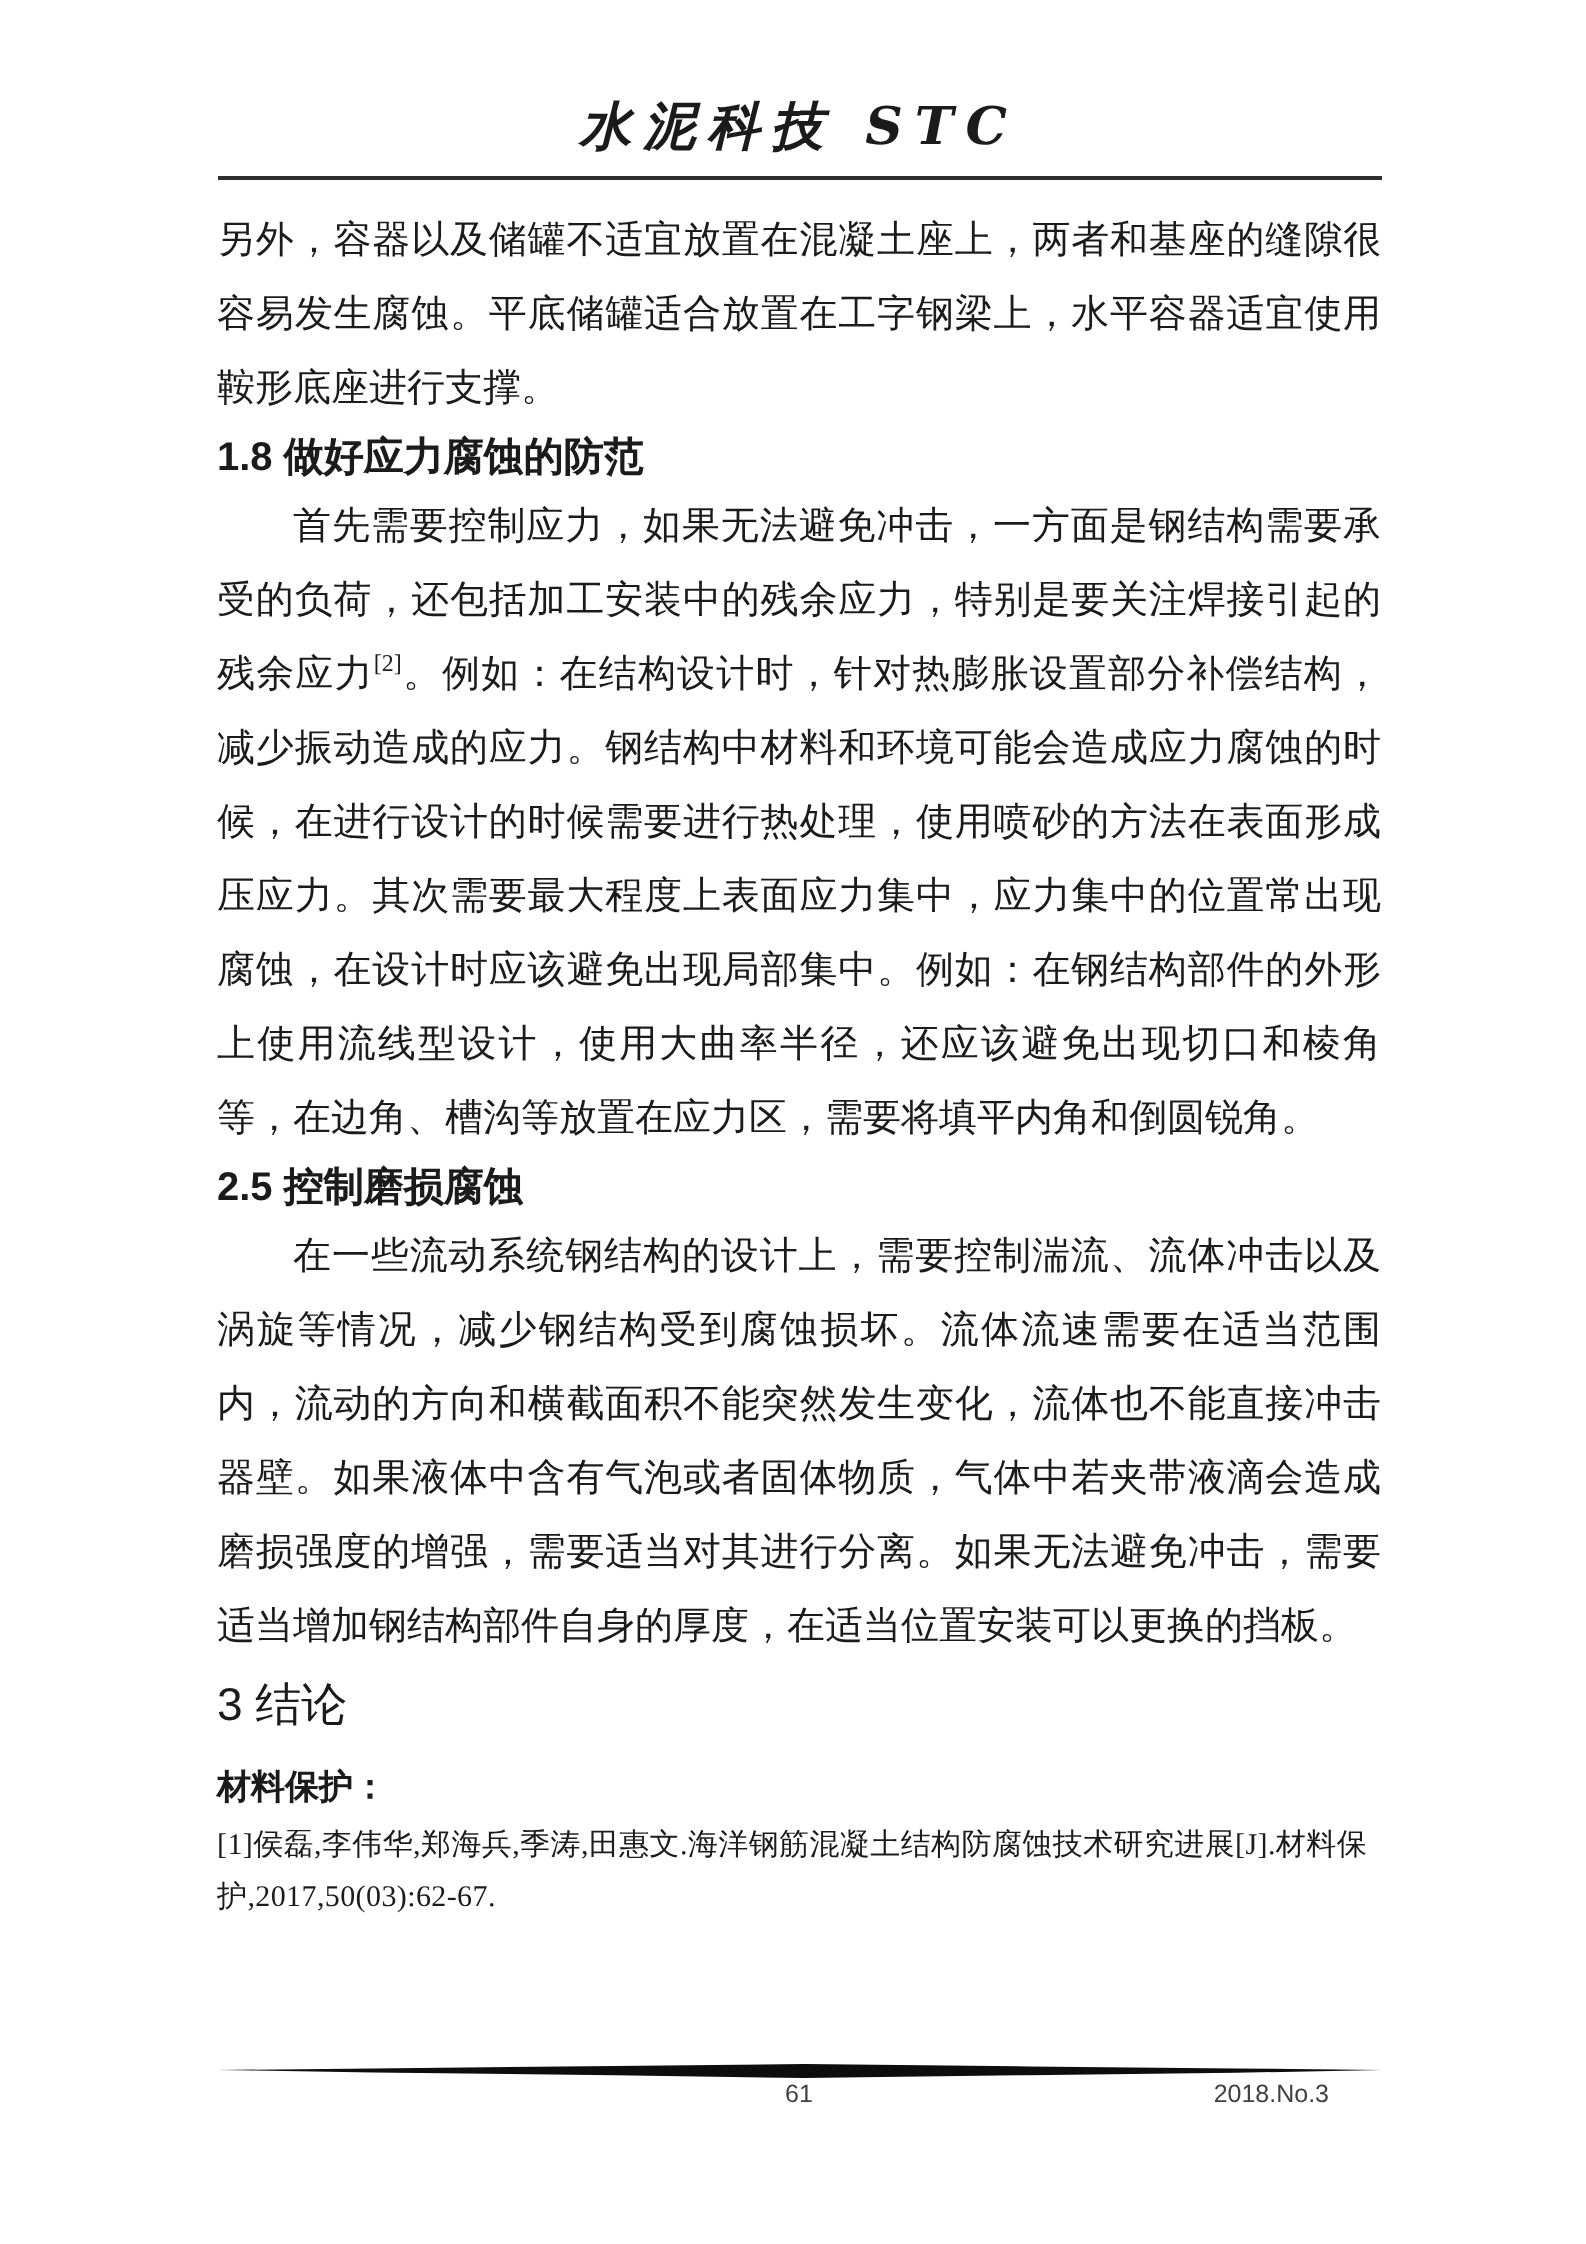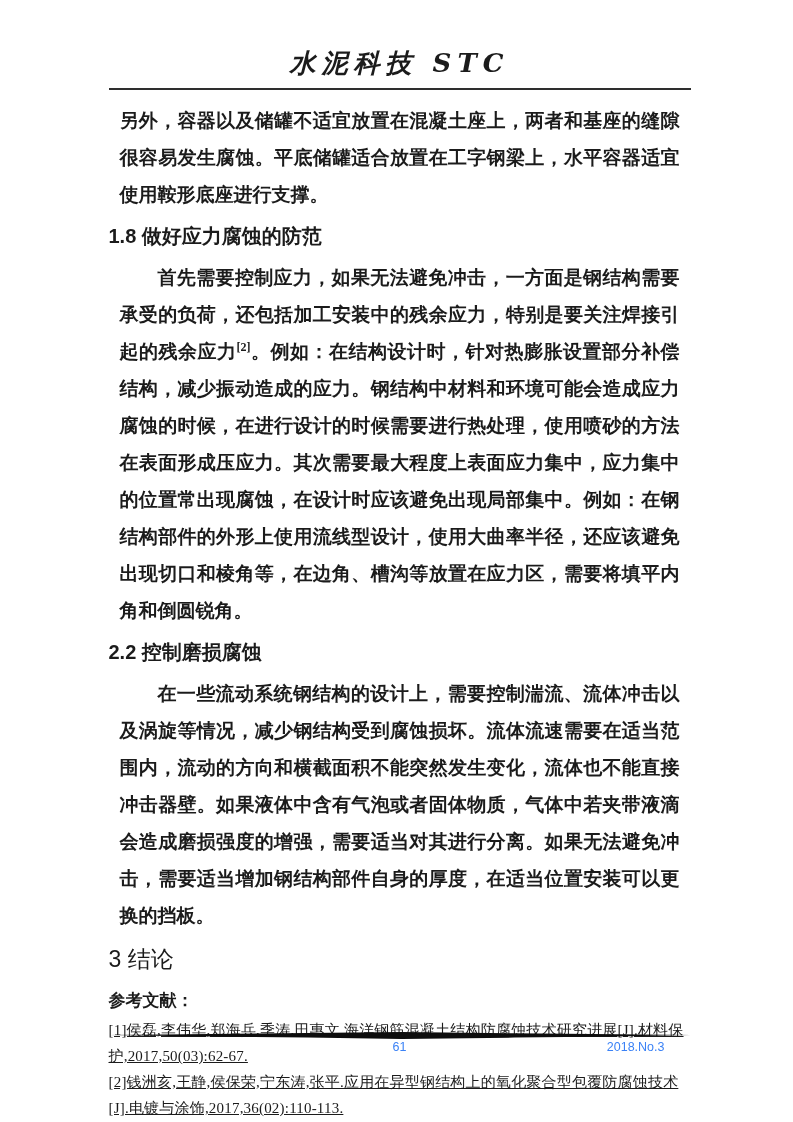--- a/index.html
+++ b/index.html
@@ -31,21 +31,21 @@
     border-bottom: 2px solid #2e2e2e;
     margin-top: 7px;
   }
   
   .article-body {
     margin-top: 12px;
     font-size: 19px;
     line-height: 37px;
     text-align: justify;
   }
-  .body-para { margin: 11px; text-indent: 2em; font-weight: bold; }
+  .body-para { margin: 0; text-indent: 2em; }
   .body-para.no-indent { text-indent: 0; }
   .sec-h2 {
     font-family: "Liberation Sans", "DejaVu Sans", sans-serif;
     font-size: 20px;
     font-weight: bold;
     line-height: 24px;
     margin: 4px 0 4px 0;
     text-align: left;
   }
   .sec-h1 {
@@ -69,37 +69,36 @@
     font-weight: bold;
     line-height: 24px;
     margin: 0 0 4px 0;
   }
   .ref-item {
     font-size: 15px;
     line-height: 26px;
     margin: 0;
     text-align: left;
     letter-spacing: 0.2px;
-    text-decoration: underline;
   }
   
   .page-footer {
     position: absolute;
     left: 62px;
     right: 56px;
     top: 1032px;
   }
   .footer-rule { display: block; width: 100%; height: 7px; }
   .footer-row {
     position: relative;
     height: 18px;
     margin-top: 1px;
     font-family: "Liberation Sans", "DejaVu Sans", sans-serif;
     font-size: 12.5px;
-    color: #3b82f6;
+    color: #404040;
   }
   .page-number {
     position: absolute;
     left: 0; right: 0;
     text-align: center;
   }
   .issue-label {
     position: absolute;
     right: 26px;
     top: 0;
@@ -116,31 +115,30 @@
   </div>
 
   <div class="article-body">
 
     <p class="body-para no-indent">另外，容器以及储罐不适宜放置在混凝土座上，两者和基座的缝隙很容易发生腐蚀。平底储罐适合放置在工字钢梁上，水平容器适宜使用鞍形底座进行支撑。</p>
 
     <h2 class="sec-h2">1.8 做好应力腐蚀的防范</h2>
 
     <p class="body-para"><span>首先需要控制应力，如果无法避免冲击，一方面是钢结构需要承受的负荷，还包括加工安装中的残余应力，特别是要关注焊接引起的残余应力</span><sup class="cite-sup">[2]</sup><span>。例如：在结构设计时，针对热膨胀设置部分补偿结构，减少振动造成的应力。钢结构中材料和环境可能会造成应力腐蚀的时候，在进行设计的时候需要进行热处理，使用喷砂的方法在表面形成压应力。其次需要最大程度上表面应力集中，应力集中的位置常出现腐蚀，在设计时应该避免出现局部集中。例如：在钢结构部件的外形上使用流线型设计，使用大曲率半径，还应该避免出现切口和棱角等，在边角、槽沟等放置在应力区，需要将填平内角和倒圆锐角。</span></p>
 
-    <h2 class="sec-h2">2.2 控制磨损腐蚀</h2>
+    <h2 class="sec-h2">2.5 控制磨损腐蚀</h2>
 
     <p class="body-para">在一些流动系统钢结构的设计上，需要控制湍流、流体冲击以及涡旋等情况，减少钢结构受到腐蚀损坏。流体流速需要在适当范围内，流动的方向和横截面积不能突然发生变化，流体也不能直接冲击器壁。如果液体中含有气泡或者固体物质，气体中若夹带液滴会造成磨损强度的增强，需要适当对其进行分离。如果无法避免冲击，需要适当增加钢结构部件自身的厚度，在适当位置安装可以更换的挡板。</p>
 
     <h1 class="sec-h1">3 结论</h1>
 
 
     <div class="references">
-      <p class="ref-heading">参考文献：</p>
+      <p class="ref-heading">材料保护：</p>
       <p class="ref-item">[1]侯磊,李伟华,郑海兵,季涛,田惠文.海洋钢筋混凝土结构防腐蚀技术研究进展[J].材料保护,2017,50(03):62-67.</p>
-      <p class="ref-item">[2]钱洲亥,王静,侯保荣,宁东涛,张平.应用在异型钢结构上的氧化聚合型包覆防腐蚀技术[J].电镀与涂饰,2017,36(02):110-113.</p>
     </div>
 
   </div>
 
   <div class="page-footer">
     <svg class="footer-rule" viewBox="0 0 675 7" preserveAspectRatio="none">
       <polygon points="0,3 90,2.2 230,1 340,0 470,1.2 590,2.2 675,3 590,4.4 470,5.6 340,7 230,5.6 90,4.2" fill="#0d0d0d"></polygon>
     </svg>
     <div class="footer-row">
       <span class="page-number">61</span>

